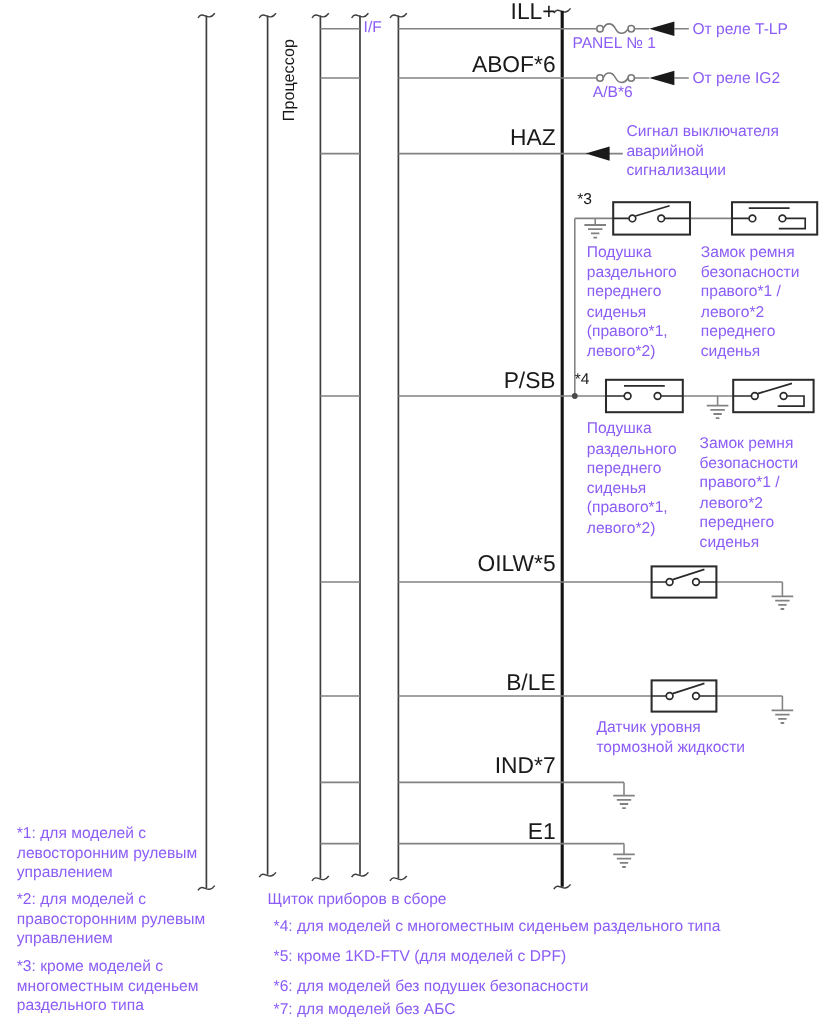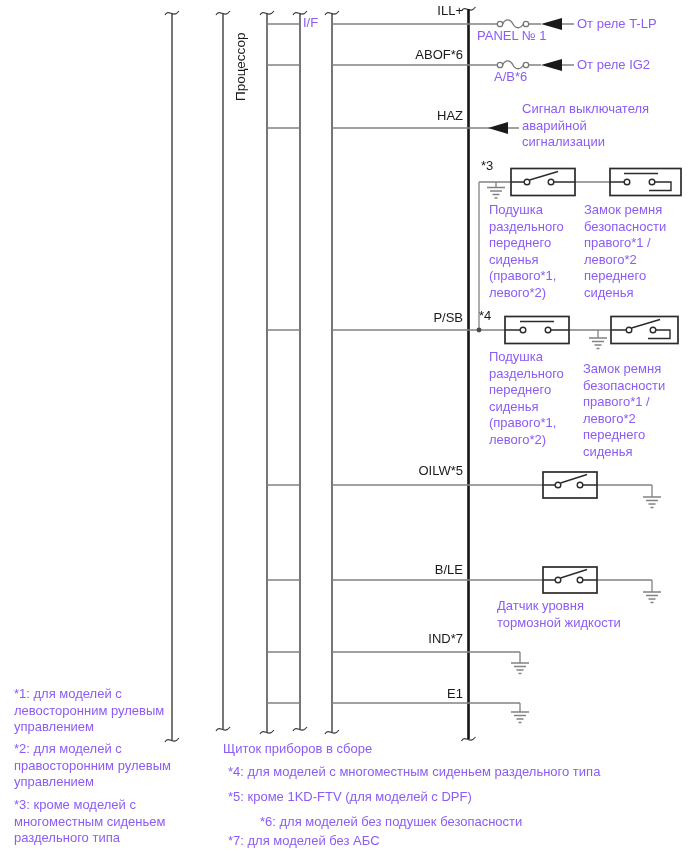--- a/index.html
+++ b/index.html
@@ -3,21 +3,21 @@
 <meta charset="utf-8">
 <style>
   html,body { margin:0; padding:0; background:#ffffff; }
   #page {
     position:relative; width:690px; height:853px; background:#ffffff;
     font-family:"Liberation Sans", sans-serif; color:#1a1a1a; overflow:hidden;
   }
   #schematic-svg { position:absolute; left:0; top:0; }
   .t { position:absolute; font-size:13px; line-height:16.5px; color:#8b5cf6; }
   .nw { white-space:nowrap; }
-  .pin { position:absolute; right:227px; font-size:13px; line-height:15px;
+  .pin { position:absolute; right:227px; font-size:19px; line-height:15px;
          white-space:nowrap; text-align:center; color:#1a1a1a; }
   .mark { position:absolute; font-size:13px; white-space:nowrap; color:#1a1a1a; }
   .vtext { position:absolute; left:233px; top:101px; transform-origin:0 0;
            transform:rotate(-90deg); font-size:13.5px; white-space:nowrap; color:#1a1a1a; }
 </style>
 </head>
 <body>
 
 <div id="page">
 
@@ -157,16 +157,16 @@
   <div class="t" style="left:497px; top:598px; width:140px;">Датчик уровня тормозной жидкости</div>
 
   <div class="t nw" style="left:223px; top:741px;">Щиток приборов в сборе</div>
 
   <div class="t" style="left:14px; top:686px; width:175px;">*1: для моделей с левосторонним рулевым управлением</div>
   <div class="t" style="left:14px; top:741px; width:180px;">*2: для моделей с правосторонним рулевым управлением</div>
   <div class="t" style="left:14px; top:797px; width:170px;">*3: кроме моделей с многоместным сиденьем раздельного типа</div>
 
   <div class="t nw" style="left:228px; top:764px;">*4: для моделей с многоместным сиденьем раздельного типа</div>
   <div class="t nw" style="left:228px; top:789px;">*5: кроме 1KD-FTV (для моделей с DPF)</div>
-  <div class="t nw" style="left:228px; top:814px;margin-left:32px;">*6: для моделей без подушек безопасности</div>
+  <div class="t nw" style="left:228px; top:814px;">*6: для моделей без подушек безопасности</div>
   <div class="t nw" style="left:228px; top:833px;">*7: для моделей без АБС</div>
 
 </div>
 
 </body></html>

